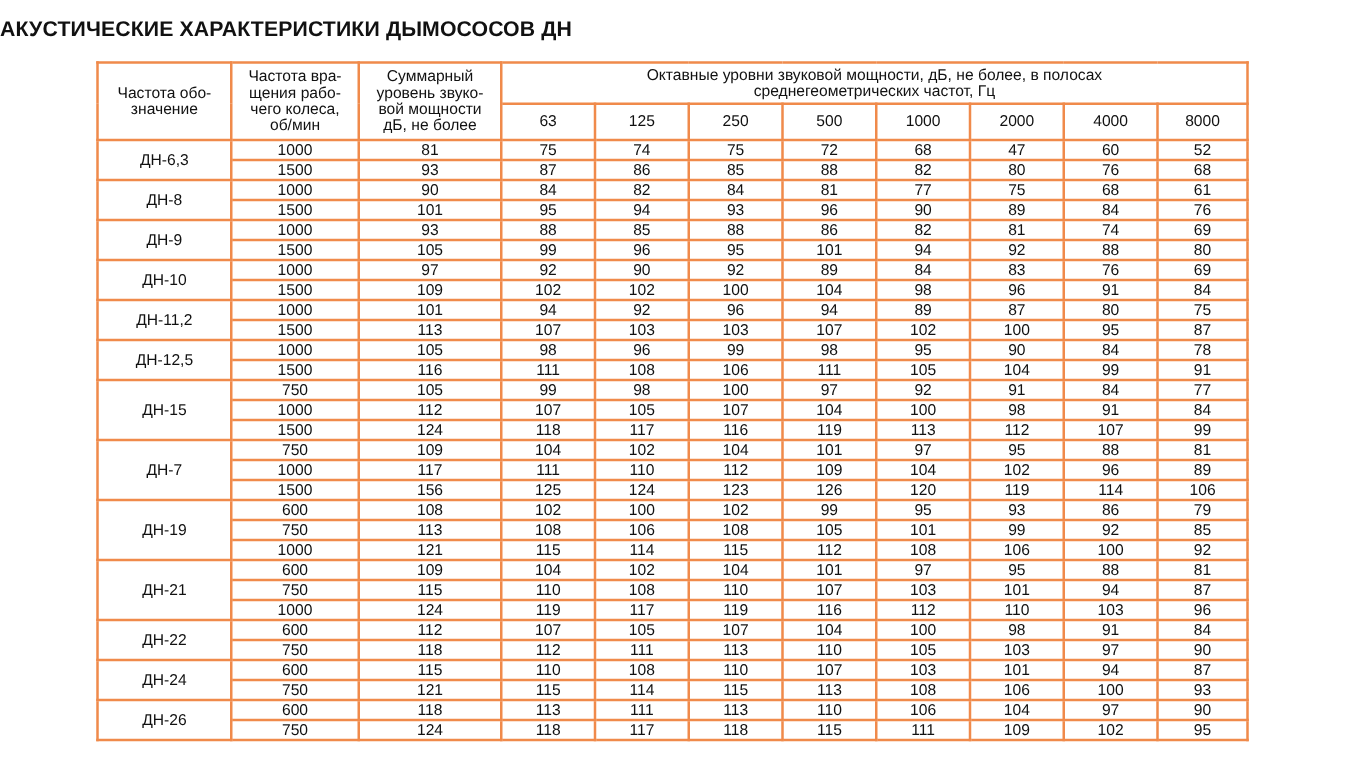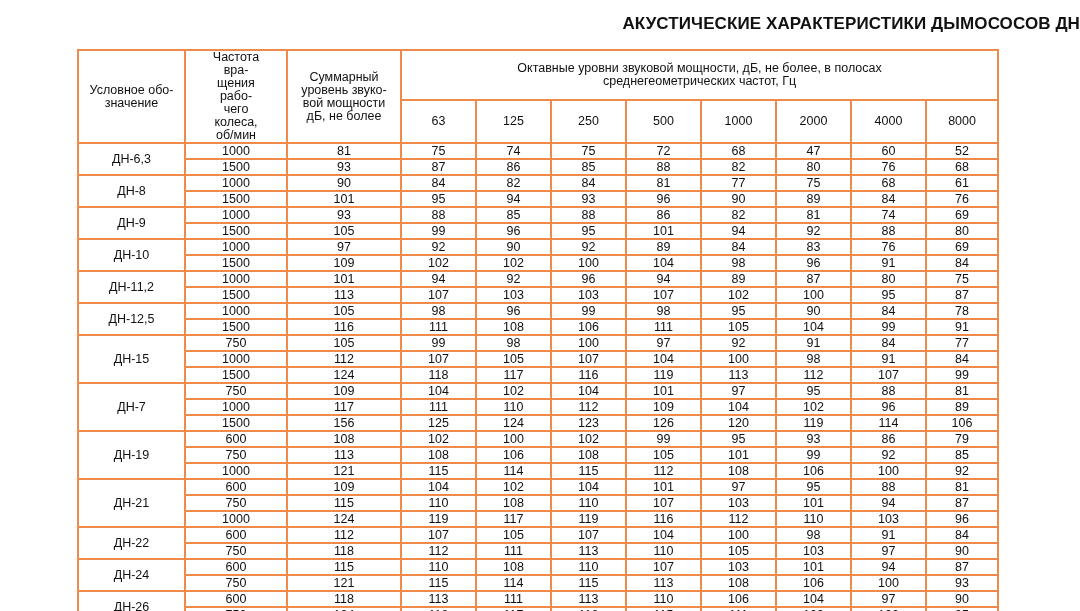--- a/index.html
+++ b/index.html
@@ -1,18 +1,18 @@
 <!DOCTYPE html>
 <html><head>
 <meta charset="utf-8">
 <style>
   html, body { margin: 0; padding: 0; background: #ffffff; }
   body { width: 1080px; height: 611px; position: relative; overflow: hidden;
          font-family: "Liberation Sans", sans-serif; color: #111; }
-  .title { position: absolute; left: 0; top: 14px; width: 1080px; text-align: right;
+  .title { position: absolute; left: 0; top: 14px; width: 1080px; text-align: left;
            font-weight: bold; font-size: 17px; letter-spacing: 0.1px; }
   table.ac { position: absolute; left: 77px; top: 49px; width: 920px;
              border-collapse: collapse; table-layout: fixed; }
   table.ac td, table.ac th { border: 2px solid #F08A4B; padding: 0; text-align: center;
              font-weight: normal; font-size: 12.5px; line-height: 13px; }
   table.ac tr.dr td { height: 14px; line-height: 14px; }
   .hdr-multi { font-size: 12px; line-height: 13px; }
   .model { font-size: 13px; border-radius: 11px; }
 </style>
 </head>
@@ -29,22 +29,22 @@
       <col style="width:75px">
       <col style="width:75px">
       <col style="width:75px">
     <col style="width:75px">
       <col style="width:75px">
       <col style="width:75px">
       <col style="width:72px">
   </colgroup>
   <thead>
     <tr style="height:33px">
-      <th rowspan="2" class="hdr-multi" style="padding:0 6px">Условное обо-значение</th>
-      <th rowspan="2" class="hdr-multi" style="padding:0 26px">Частота вра-щения рабо-чего колеса, об/мин</th>
+      <th rowspan="2" class="hdr-multi" style="padding:0 6px">Частота обо-значение</th>
+      <th rowspan="2" class="hdr-multi" style="padding:0 10px">Частота вра-щения рабо-чего колеса, об/мин</th>
       <th rowspan="2" class="hdr-multi" style="padding:0 8px">Суммарный уровень звуко-вой мощности дБ, не более</th>
       <th colspan="8" class="hdr-multi" style="padding:0 100px">Октавные уровни звуковой мощности, дБ, не более, в полосах среднегеометрических частот, Гц</th>
     </tr>
     <tr id="freq-row" style="height:29px">
         <th>63</th>
         <th>125</th>
         <th>250</th>
         <th>500</th>
         <th>1000</th>
         <th>2000</th>

